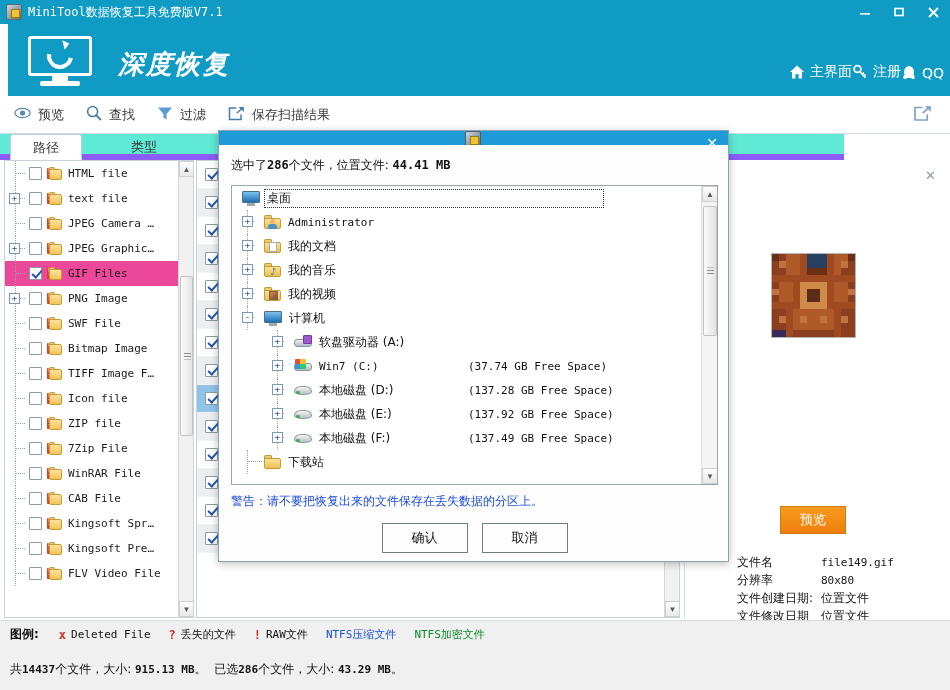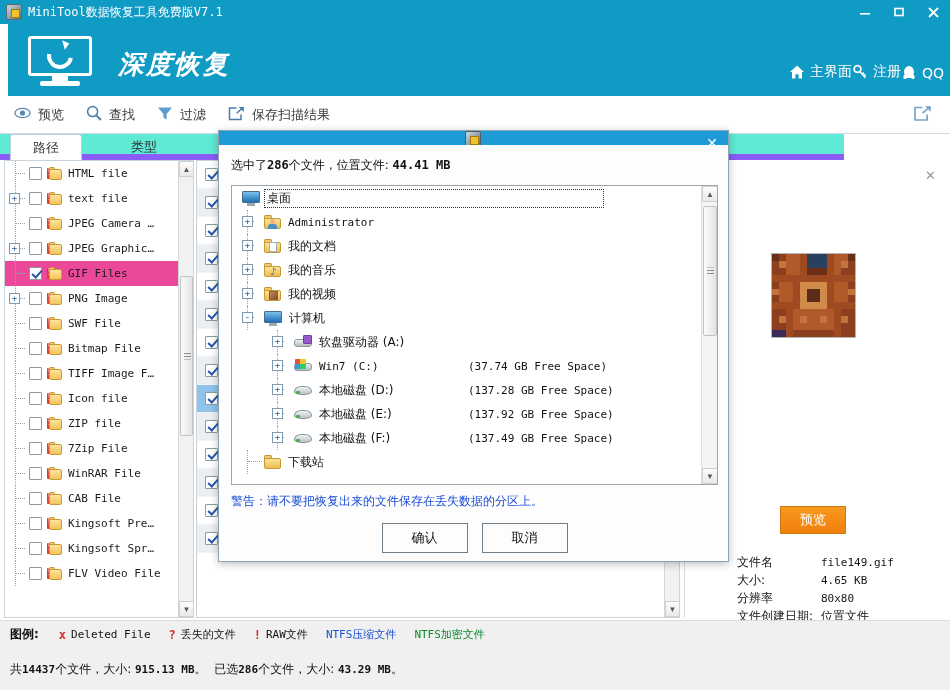--- a/index.html
+++ b/index.html
@@ -778,21 +778,21 @@
         </div>
         <div class="tree-row">
           <div class="dash-line"></div>
           <div class="dash-h"></div>
           <div class="cbx"></div>
           <div class="folder-ic">
             <div class="bang">!</div>
             <div class="ft"></div>
             <div class="fb"></div>
           </div>
-          <div class="tree-label">Bitmap File</div>
+          <div class="tree-label">Bitmap Image</div>
         </div>
         <div class="tree-row">
           <div class="dash-line"></div>
           <div class="dash-h"></div>
           <div class="cbx"></div>
           <div class="folder-ic">
             <div class="bang">!</div>
             <div class="ft"></div>
             <div class="fb"></div>
           </div>
@@ -855,32 +855,32 @@
         </div>
         <div class="tree-row">
           <div class="dash-line"></div>
           <div class="dash-h"></div>
           <div class="cbx"></div>
           <div class="folder-ic">
             <div class="bang">!</div>
             <div class="ft"></div>
             <div class="fb"></div>
           </div>
+          <div class="tree-label">Kingsoft Spr…</div>
+        </div>
+        <div class="tree-row">
+          <div class="dash-line"></div>
+          <div class="dash-h"></div>
+          <div class="cbx"></div>
+          <div class="folder-ic">
+            <div class="bang">!</div>
+            <div class="ft"></div>
+            <div class="fb"></div>
+          </div>
           <div class="tree-label">Kingsoft Pre…</div>
-        </div>
-        <div class="tree-row">
-          <div class="dash-line"></div>
-          <div class="dash-h"></div>
-          <div class="cbx"></div>
-          <div class="folder-ic">
-            <div class="bang">!</div>
-            <div class="ft"></div>
-            <div class="fb"></div>
-          </div>
-          <div class="tree-label">Kingsoft Spr…</div>
         </div>
         <div class="tree-row">
           <div class="dash-line"></div>
           <div class="dash-h"></div>
           <div class="cbx"></div>
           <div class="folder-ic">
             <div class="bang">!</div>
             <div class="ft"></div>
             <div class="fb"></div>
           </div>
@@ -1142,24 +1142,20 @@
           <div style="background: rgb(140, 63, 30);"></div>
         </div>
     </div>
     <div class="pv-btn">
       <span>预览</span>
     </div>
     <div class="pv-meta" id="pv-meta">
         <div class="pv-line">
           <div class="pv-k">文件名</div>
           <div class="pv-v">file149.gif</div>
-        </div>
-        <div class="pv-line">
-          <div class="pv-k">大小:</div>
-          <div class="pv-v">4.65 KB</div>
         </div>
         <div class="pv-line">
           <div class="pv-k">分辨率</div>
           <div class="pv-v">80x80</div>
         </div>
         <div class="pv-line">
           <div class="pv-k">文件创建日期:</div>
           <div class="pv-v cn">位置文件</div>
         </div>
         <div class="pv-line">

